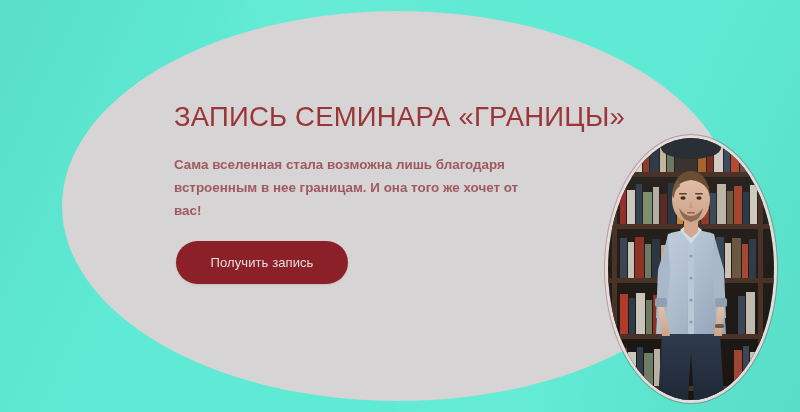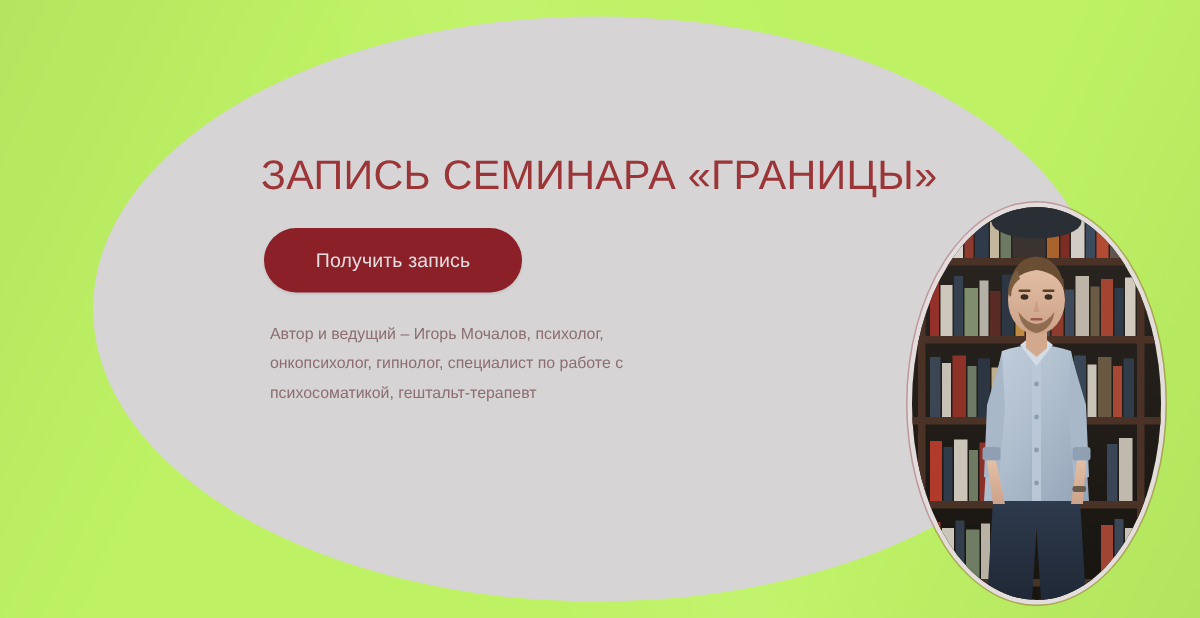--- a/index.html
+++ b/index.html
@@ -9,21 +9,21 @@
   }
   body {
     font-family: "Liberation Sans", sans-serif;
   }
 
   .hero {
     position: relative;
     width: 800px;
     height: 412px;
     overflow: hidden;
-    background: #bef264;
+    background: #5eead4;
   }
 
   
   .hero-bg-band {
     position: absolute;
     inset: 0;
     background:
       linear-gradient(68deg,
         rgba(255,255,255,0.000) 0%,
         rgba(255,255,255,0.000) 38%,
@@ -130,24 +130,24 @@
 <div class="hero">
 
   <div class="hero-bg-band"></div>
   <div class="hero-bg-band2"></div>
 
   <div class="panel-ellipse"></div>
 
   <div class="content">
     <h1 class="hero-title">ЗАПИСЬ СЕМИНАРА «ГРАНИЦЫ»</h1>
 
+    <p class="hero-subtitle">Сама вселенная стала возможна лишь благодаря встроенным в нее границам. И она того же хочет от вас!</p>
 
     <button class="cta-button">Получить запись</button>
 
-    <p class="author-credit">Автор и ведущий – Игорь Мочалов, психолог, онкопсихолог, гипнолог, специалист по работе с психосоматикой, гештальт-терапевт</p>
   </div>
 
   <div class="portrait-oval">
     <svg class="portrait-svg" viewBox="0 0 166 262" preserveAspectRatio="xMidYMid slice">
       <defs>
         <linearGradient id="shelfBg" x1="0" y1="0" x2="0" y2="1">
           <stop offset="0" stop-color="#2b2622"></stop>
           <stop offset="1" stop-color="#18140f"></stop>
         </linearGradient>
         <linearGradient id="shirtG" x1="0" y1="0" x2="1" y2="1">

